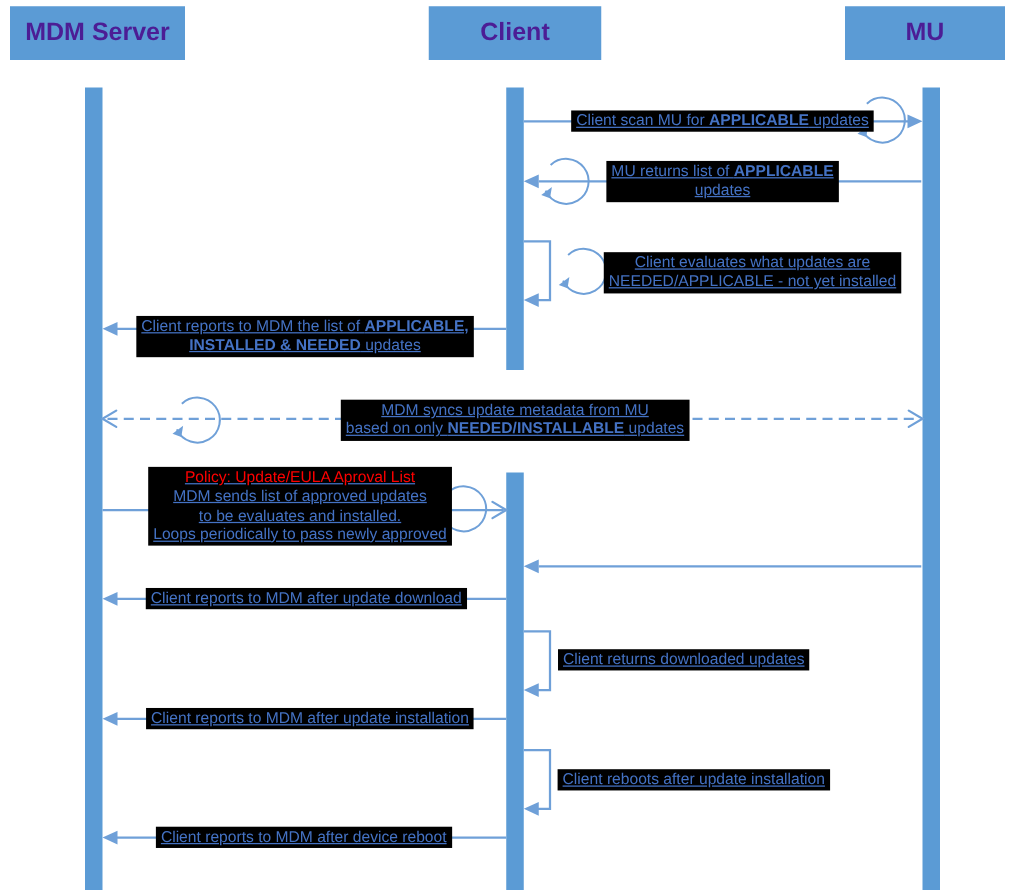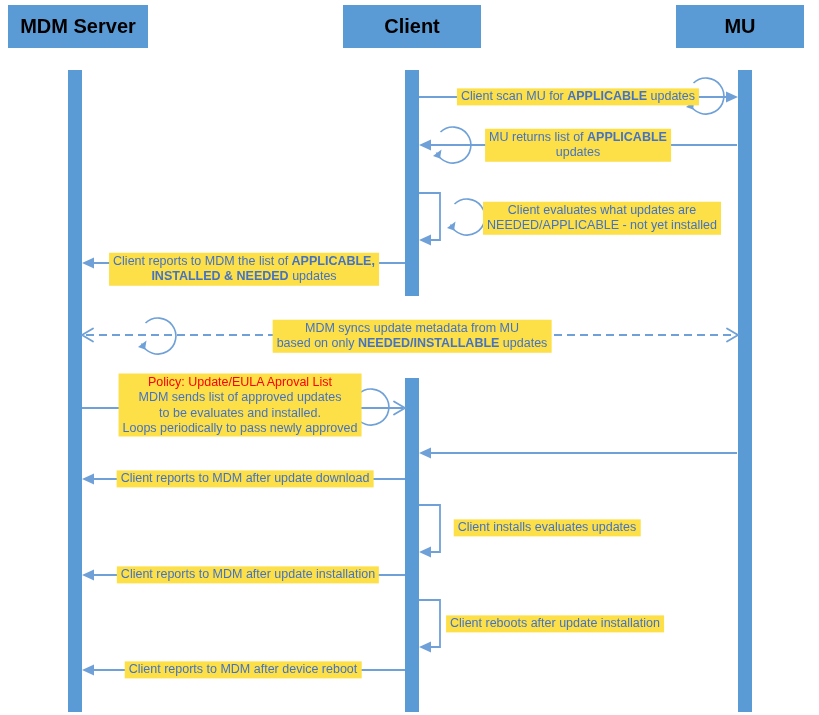--- a/index.html
+++ b/index.html
@@ -2,36 +2,36 @@
 <html style="--bar: #5B9BD5; --line: #6FA0D8; --text: #4472C4; --red: #FF0000;"><head>
 <meta charset="utf-8">
 <style>
   html,body { margin:0; padding:0; background:#fff; }
   .diagram {
     position:relative; width:819px; height:715px; background:#fff;
     overflow:hidden; font-family:"Liberation Sans", sans-serif;
   }
   .actor {
     position:absolute; top:5px; height:43px; background:var(--bar);
-    color:#000000; font-weight:bold; font-size:20px;
+    color:#4c1d95; font-weight:bold; font-size:20px;
     display:flex; align-items:center; justify-content:center;
   }
   .lifeline { position:absolute; width:14px; background:var(--bar); }
   .layer { position:absolute; left:0; top:0; }
   .connector { stroke:var(--line); stroke-width:1.8; fill:none; }
   .dashed { stroke-dasharray:8 5; }
   .arrowhead { fill:var(--line); stroke:none; }
   .openhead { stroke:var(--line); stroke-width:1.8; fill:none; stroke-linecap:round; }
   .loop-arc { stroke:var(--line); stroke-width:1.6; fill:none; }
   .loop-tip { fill:var(--line); stroke:none; }
   .msg {
     position:absolute; transform:translate(-50%,-50%);
-    background:#fde047; color:var(--text);
+    background:#000000; color:var(--text);
     font-size:12.5px; line-height:1.22; text-align:center;
-    white-space:nowrap; padding:1px 4px; z-index:3;
+    white-space:nowrap; padding:1px 4px; z-index:3;text-decoration:underline;
   }
   .msg .ln { display:block; }
   .msg b { font-weight:bold; }
   .red { color:var(--red); }
 </style>
 </head>
 <body>
 
 <div class="diagram">
 
@@ -146,21 +146,21 @@
   <div class="msg" style="left:240px;top:405px">
     <span class="ln red">Policy: Update/EULA Aproval List</span>
     <span class="ln">MDM sends list of approved updates</span>
     <span class="ln">to be evaluates and installed.</span>
     <span class="ln">Loops periodically to pass newly approved</span>
   </div>
 
 
   <div class="msg" style="left:245px;top:479px">Client reports to MDM after update download</div>
 
-  <div class="msg" style="left:547px;top:528px">Client installs evaluates updates</div>
+  <div class="msg" style="left:547px;top:528px">Client returns downloaded updates</div>
 
   <div class="msg" style="left:248px;top:575px">Client reports to MDM after update installation</div>
 
   <div class="msg" style="left:555px;top:624px">Client reboots after update installation</div>
 
   <div class="msg" style="left:243px;top:670px">Client reports to MDM after device reboot</div>
 
 </div>
 
 </body></html>

